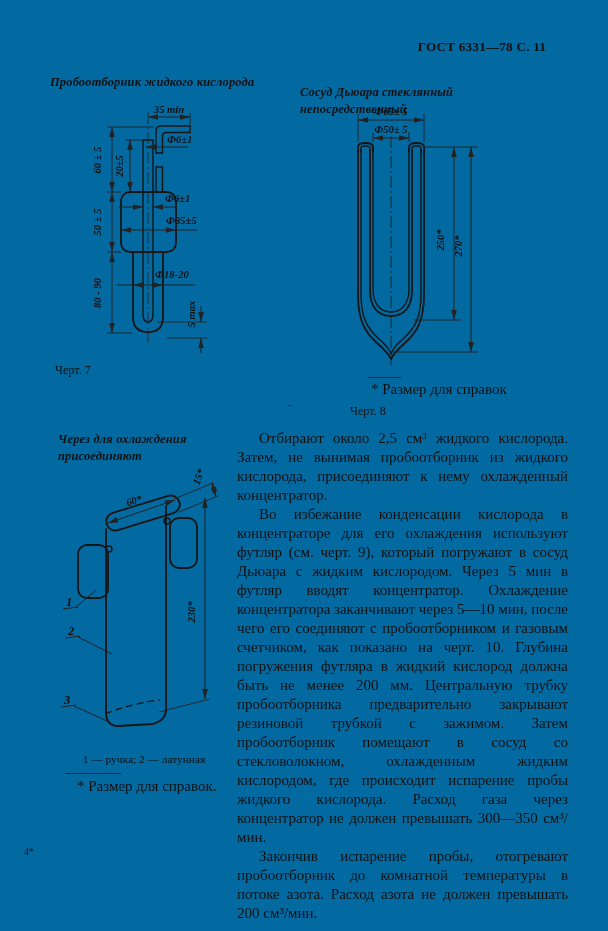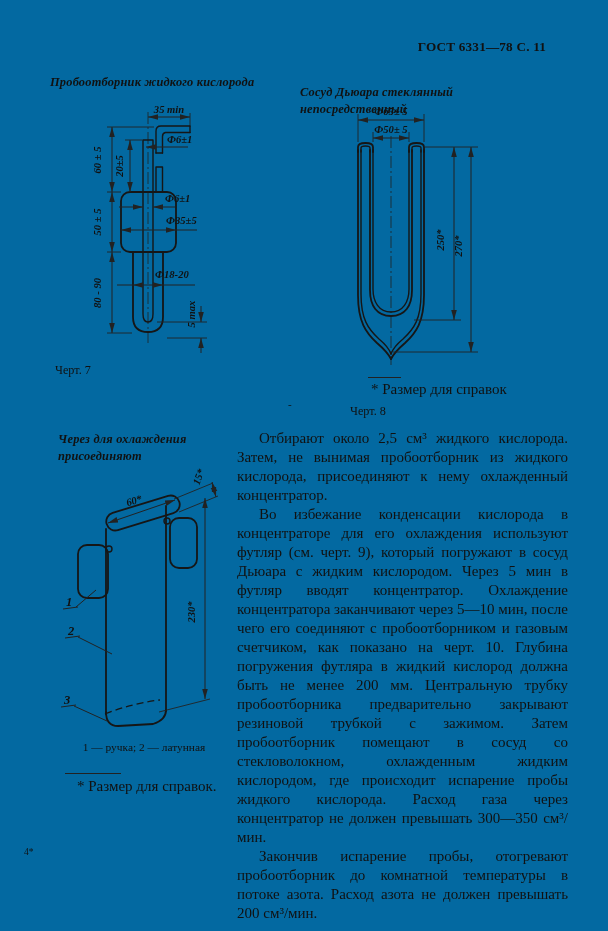--- a/index.html
+++ b/index.html
@@ -6,21 +6,21 @@
   .page{
     position:relative;width:608px;height:931px;background:#0369a1;
     font-family:"Liberation Serif",serif;color:#111;overflow:hidden;
   }
   .abs{position:absolute;}
   .hdr{font-weight:bold;font-size:13.2px;letter-spacing:.2px;}
   .fig-title{font-weight:bold;font-size:12.4px;text-align:left;line-height:16.5px;letter-spacing:.2px;font-style:italic;}
   .caption{font-size:12.2px;text-align:left;}
   .footnote{font-size:15px;}
   .rule{border-top:1.2px solid #222;height:0;}
-  .legend{font-size:11.4px;text-align:center;line-height:17px;}
+  .legend{font-size:11.4px;text-align:center;line-height:17px;margin-top:12px;}
   .bodycol{width:331px;font-size:15px;line-height:19px;text-align:justify;}
   .bodycol p{margin:0;text-indent:22px;}
   .pagemark{font-size:9.5px;}
   .stray{font-size:11px;}
   svg{position:absolute;overflow:visible;}
   svg .ol{fill:none;stroke:#161616;stroke-width:1.8;stroke-linecap:round;}
   svg .ol2{fill:none;stroke:#161616;stroke-width:1.4;stroke-linecap:round;}
   svg .dimline{fill:none;stroke:#222;stroke-width:1;}
   svg .ext{fill:none;stroke:#222;stroke-width:0.9;}
   svg .cl{fill:none;stroke:#222;stroke-width:0.8;stroke-dasharray:12 3 2 3;}

